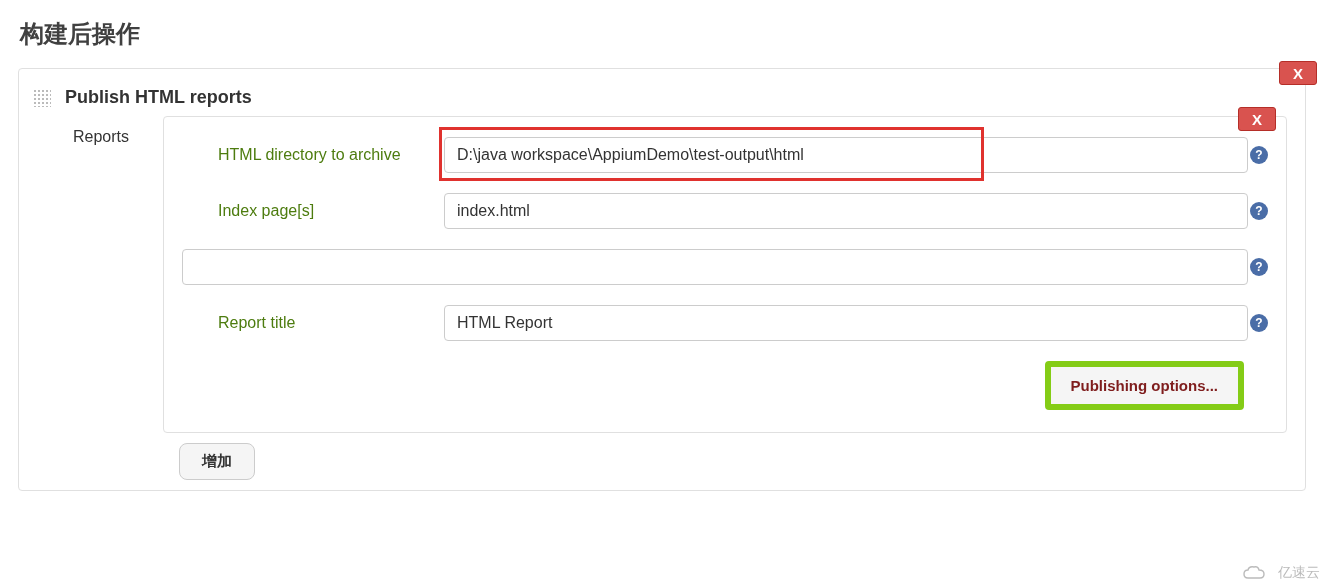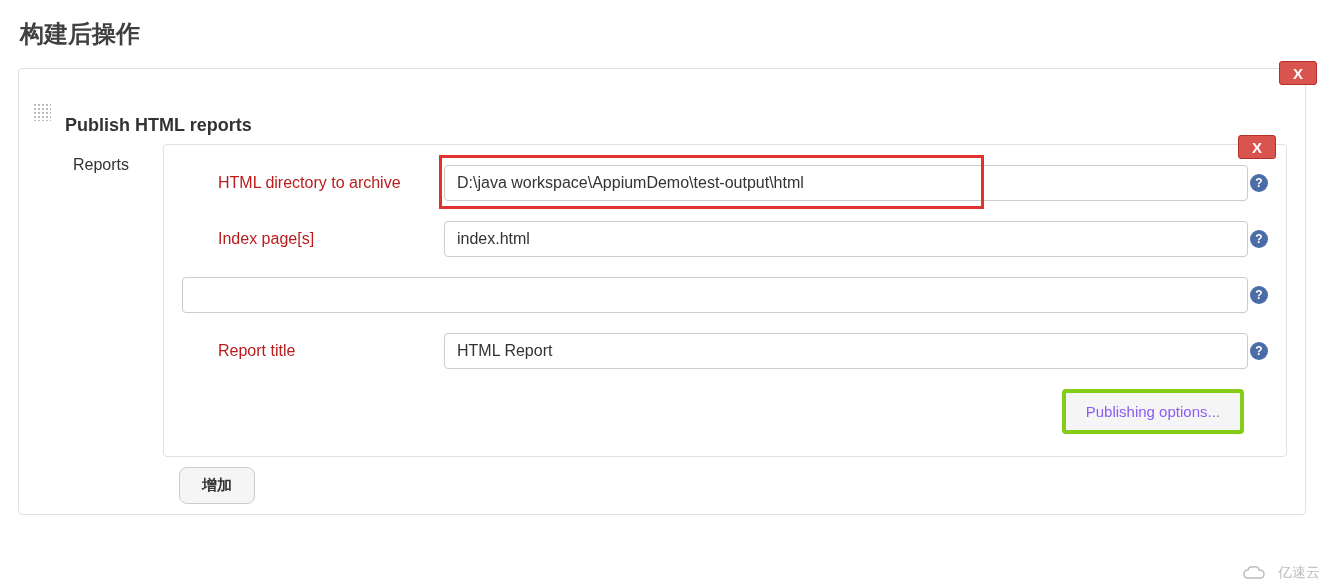--- a/index.html
+++ b/index.html
@@ -53,21 +53,20 @@
       height: 18px;
       background-image: radial-gradient(circle, #bbb 1px, transparent 1.2px);
       background-size: 4px 4px;
       margin-right: 14px;
       cursor: move;
     }
     .publisher-title {
       font-size: 18px;
       font-weight: bold;
       color: #333;
-      margin-top: 28px;
     }
     .body-row {
       display: flex;
       padding: 0 14px;
     }
     .side-label {
       width: 130px;
       font-size: 16px;
       color: #333;
       padding-top: 12px;
@@ -101,21 +100,21 @@
     }
     .form-row {
       display: flex;
       align-items: center;
       padding: 10px 18px;
       position: relative;
     }
     .form-label {
       width: 262px;
       font-size: 16px;
-      color: #b91c1c;
+      color: #4d7c0f;
       padding-left: 36px;
     }
     .form-input {
       flex: 1;
       height: 36px;
       border: 1px solid #ccc;
       border-radius: 4px;
       padding: 0 12px;
       font-size: 16px;
       color: #333;
@@ -142,26 +141,26 @@
       pointer-events: none;
       z-index: 3;
     }
     .button-row {
       display: flex;
       justify-content: flex-end;
       padding: 10px 42px 0 18px;
     }
     .secondary-button {
       background: #f5f5f5;
-      border: 4px solid #84cc16;
+      border: 6px solid #84cc16;
       border-radius: 4px;
       padding: 10px 20px;
       font-size: 15px;
-      font-weight: normal;
-      color: #8b5cf6;
+      font-weight: bold;
+      color: #7f1d1d;
       cursor: pointer;
     }
     .add-row {
       padding: 10px 14px 0 160px;
     }
     .add-button {
       background: #f5f5f5;
       border: 1px solid #ccc;
       border-radius: 8px;
       padding: 8px 22px;

